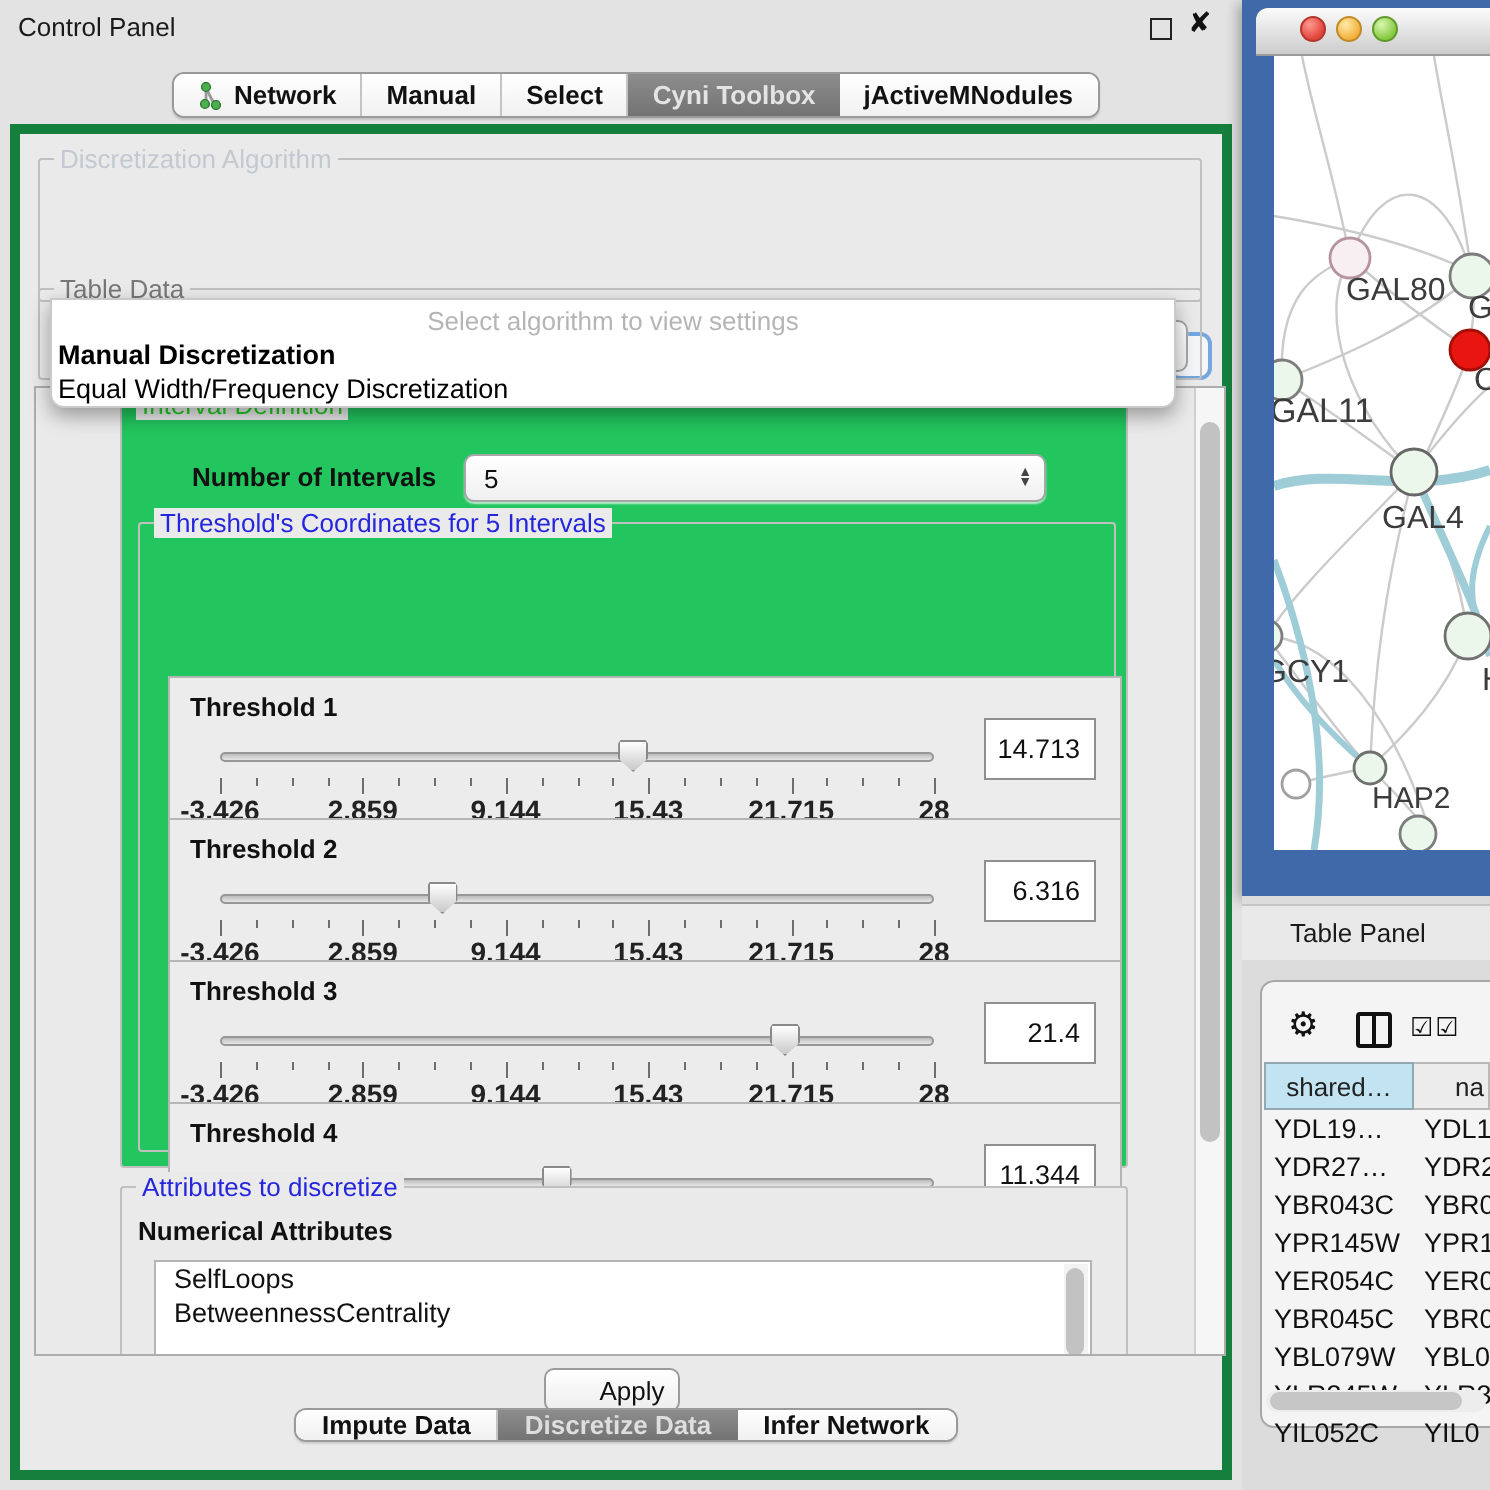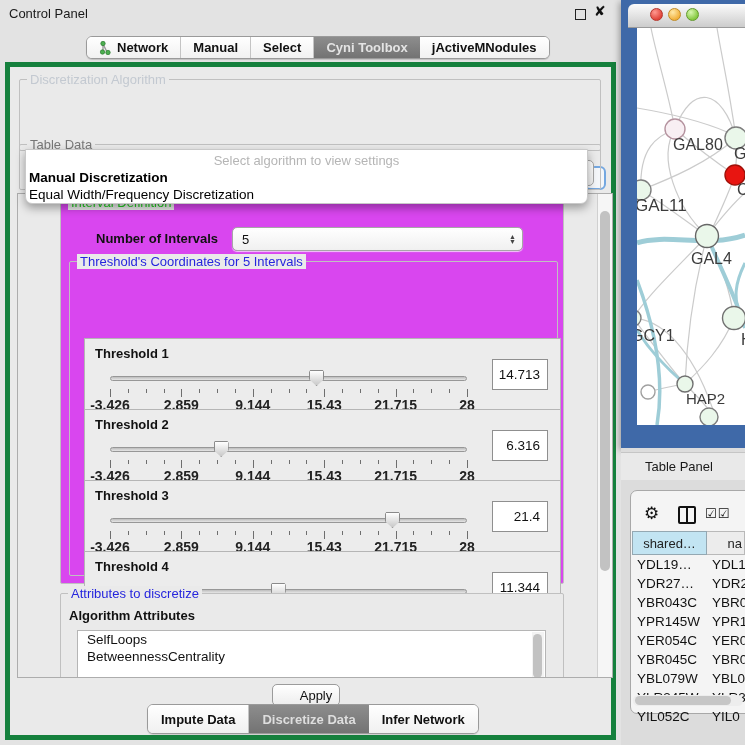--- a/index.html
+++ b/index.html
@@ -89,21 +89,21 @@
   .attr-item { font-size:13.5px; color:#111; padding:1px 0 1px 9px; white-space:nowrap; }
   #attr-scroll { position:absolute; right:1px; top:1px; width:12px; height:62px; background:#f3f3f3; }
   #attr-scroll .thumb { position:absolute; left:1px; top:2px; width:9px; height:44px;
     background:#c2c2c2; border-radius:5px; }
 
   #apply-btn { left:262px; top:617px; width:68px; height:22px; background:linear-gradient(#ffffff,#ededed);
     border:1px solid #9b9b9b; border-radius:5px; font-size:13px; color:#111;
     display:flex; align-items:center; justify-content:center;padding-left:20px; }
 
   
-  #bottom-tabs { left:147px; top:704px; height:30px; display:flex; border:1px solid #9a9a9a;
+  #bottom-tabs { left:147px; top:704px; height:17px; display:flex; border:1px solid #9a9a9a;
     border-radius:6px; overflow:hidden; background:#fff; box-shadow:0 1px 1px rgba(0,0,0,.12);text-align:right; }
   .btab { display:flex; align-items:center; padding:0 13px; font-size:13px; font-weight:bold;
     color:#111; background:linear-gradient(#ffffff,#f0f0f0); border-right:1px solid #c4c4c4; }
   .btab:last-child { border-right:none; }
   .btab.selected { background:linear-gradient(#8d8d8d,#737373); color:#dedede; border-right:none; }
 
   
   #net-window { left:621px; top:0; width:124px; height:448px; background:#3f69a8;
     box-shadow:-2px 2px 6px rgba(0,0,0,.3); }
   #net-titlebar { left:628px; top:4px; width:117px; height:24px;
@@ -185,21 +185,21 @@
     </div>
 
     <div id="algo-popup" class="abs">
       <div id="algo-prompt">Select algorithm to view settings</div>
       <div class="algo-option first">Manual Discretization</div>
       <div class="algo-option second">Equal Width/Frequency Discretization</div>
     </div>
 
     <div id="scrollwrap" class="abs">
 
-      <div class="groupbox" style="left:42px; top:8px; width:504px; height:382px; background:#d946ef;">
+      <div class="groupbox" style="left:42px; top:8px; width:504px; height:382px; background:#22c55e;">
         <span class="group-title gt-green">Interval Definition</span>
 
         <span id="num-intervals-label" class="abs">Number of Intervals</span>
         <div class="combo" style="left:171px; top:24px; width:291px; height:24px;">
           <span>5</span>
           <span class="spin">▲<br>▼</span>
         </div>
 
         <div class="groupbox" style="left:8px; top:58px; width:489px; height:315px;">
           <span class="group-title gt-blue">Threshold's Coordinates for 5 Intervals</span>
@@ -359,21 +359,21 @@
                   </div>
                 </div>
                 <div class="th-value">11.344</div>
               </div>
             </div>
         </div>
       </div>
 
       <div class="groupbox" style="left:42px; top:399px; width:504px; height:130px; background:#eaeaea;">
         <span class="group-title gt-blue">Attributes to discretize</span>
-        <span id="attr-list-title" class="abs">Algorithm Attributes</span>
+        <span id="attr-list-title" class="abs">Numerical Attributes</span>
         <div id="attr-list">
           <div class="attr-item">SelfLoops</div>
             <div class="attr-item">BetweennessCentrality</div>
             <div id="attr-scroll">
               <div class="thumb"></div>
             </div>
         </div>
       </div>
 
       <div id="vscroll">

